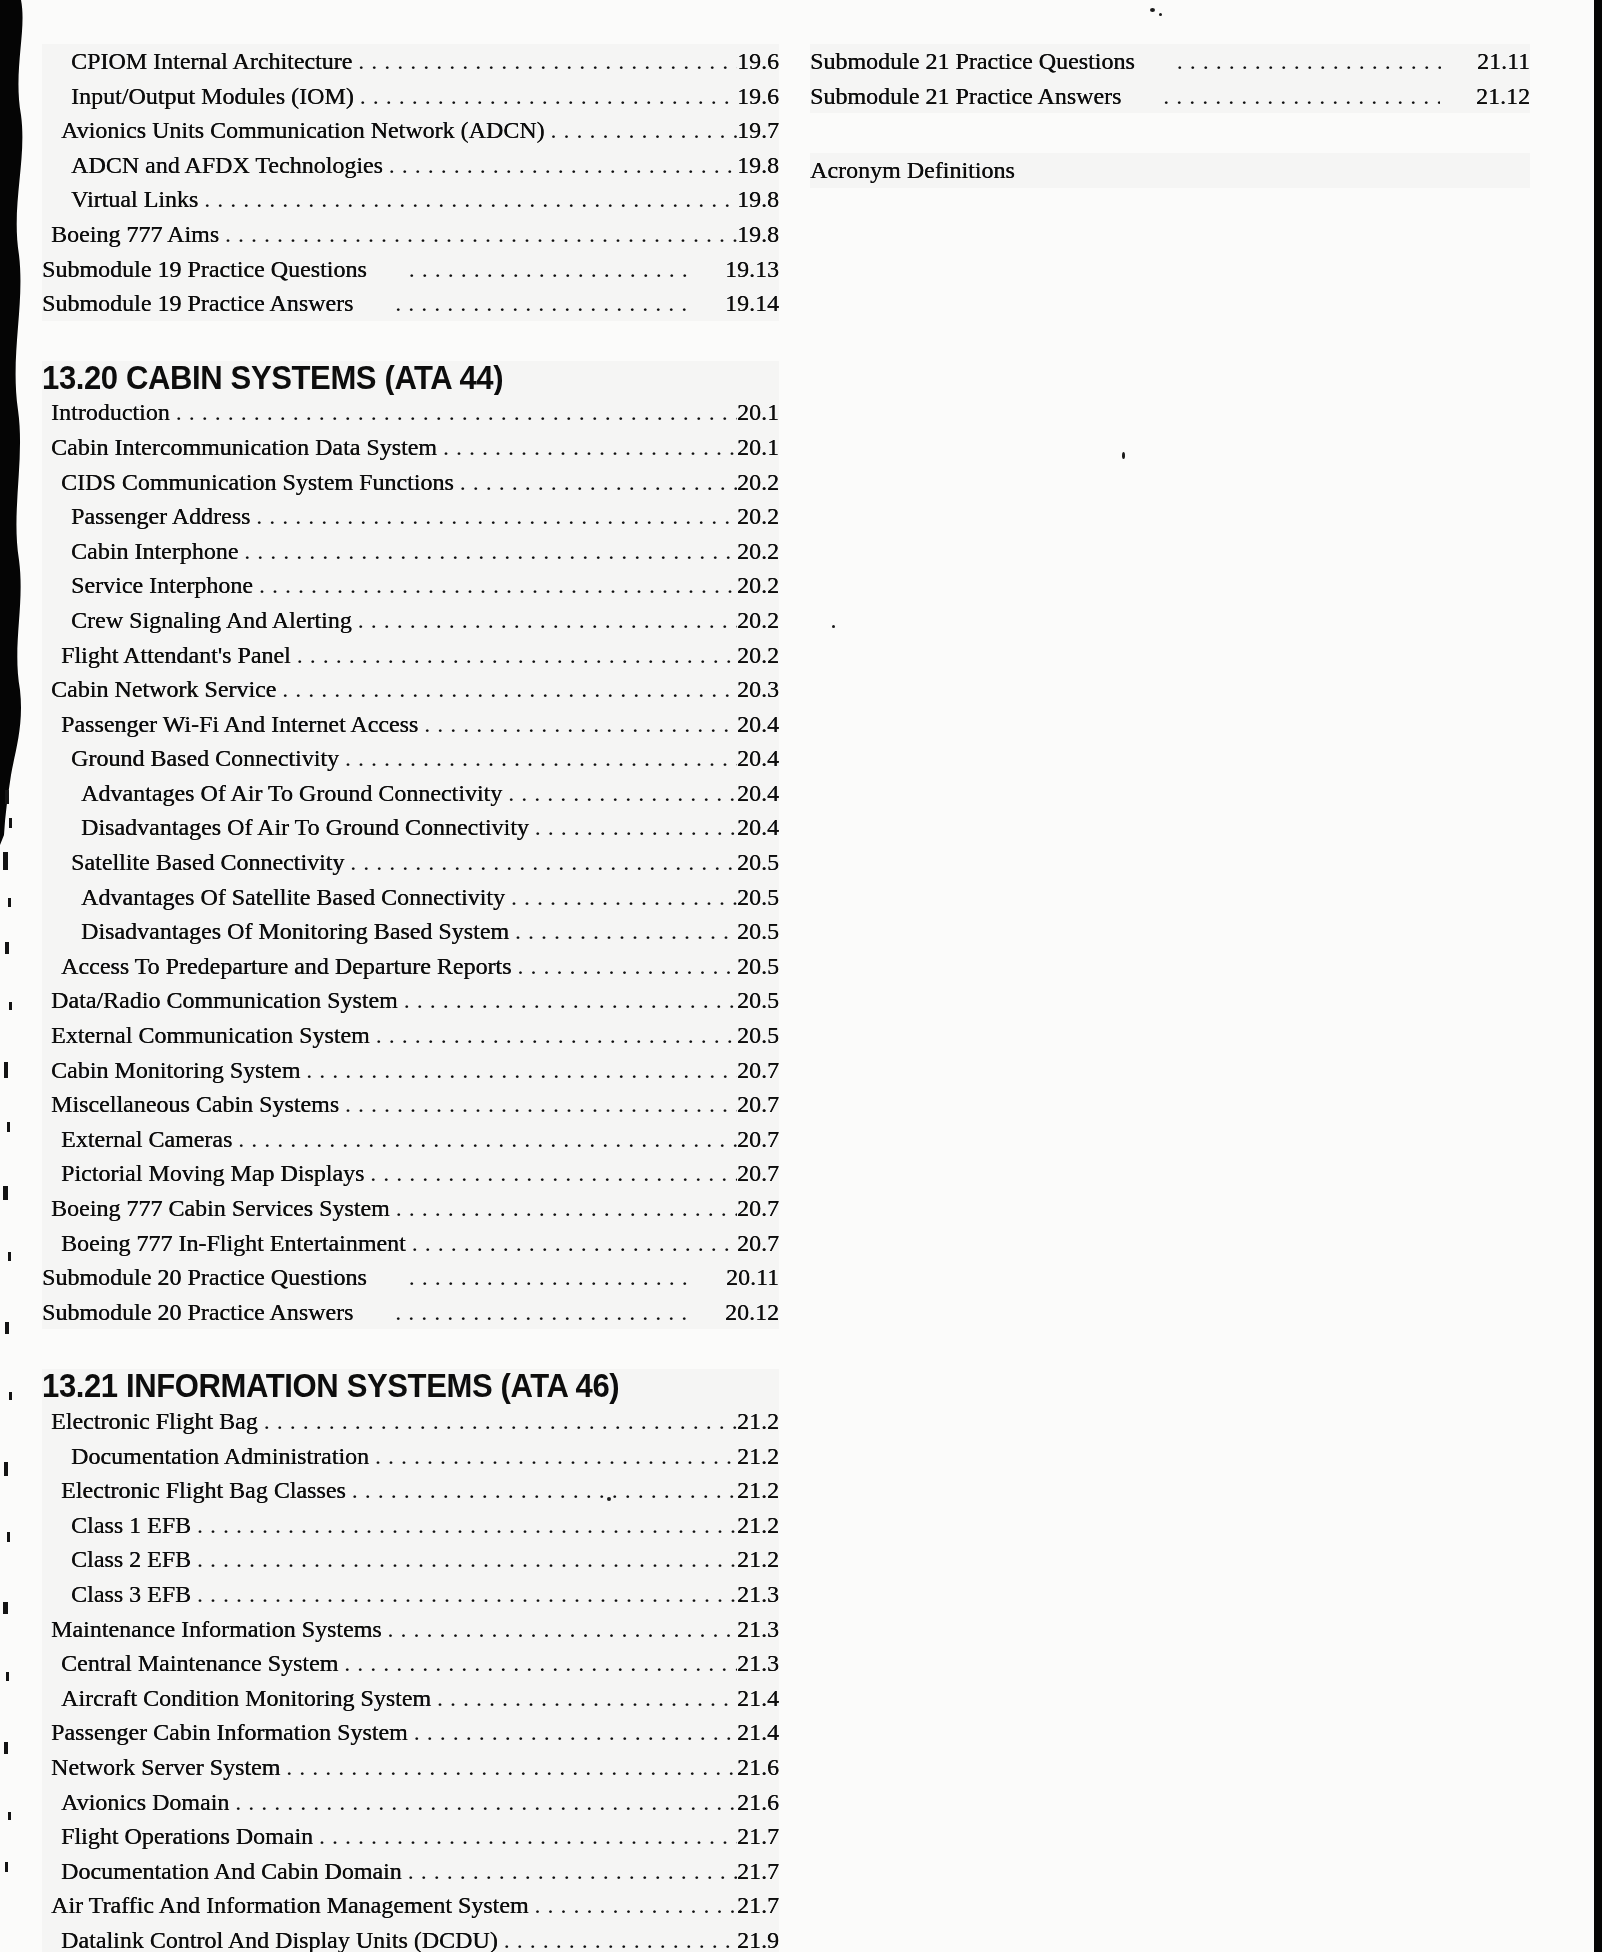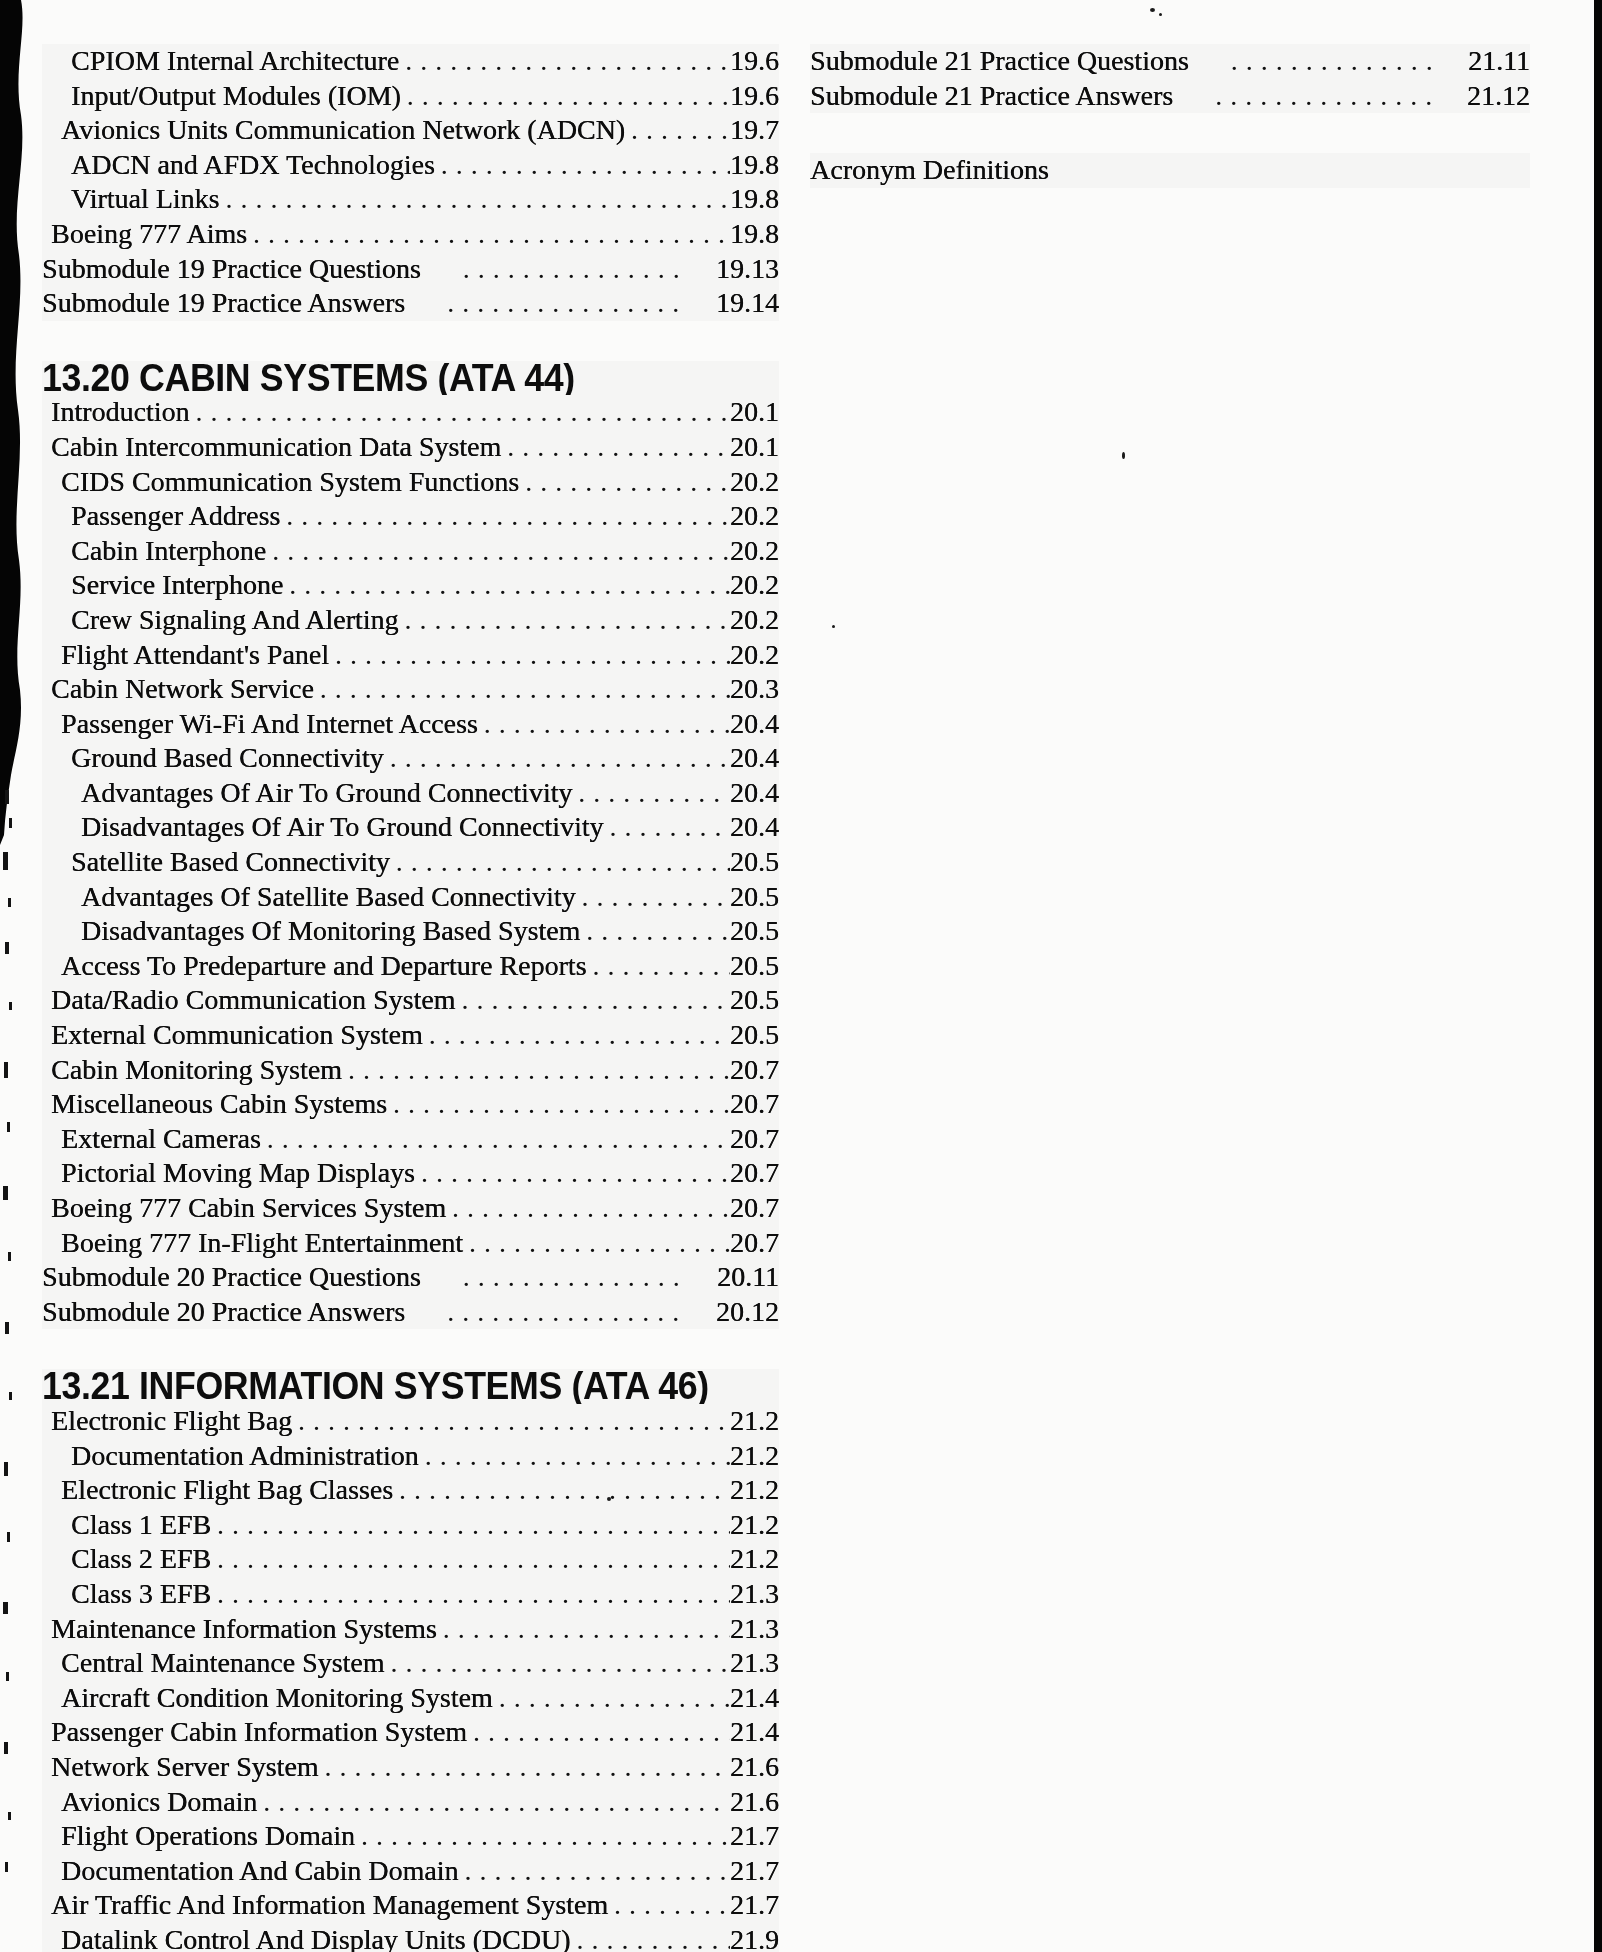--- a/index.html
+++ b/index.html
@@ -24,34 +24,34 @@
   .col-right{left:810px;width:720px;}
 
   
   .row{
     display:flex;align-items:baseline;
     height:34.6px;line-height:34.6px;
     white-space:nowrap;overflow:hidden;
     background:rgba(110,110,110,0.045);
   }
   .gap-before{margin-top:40px;flex-direction:column;}
-  .entry{font-size:28px;}
+  .entry{font-size:24px;}
   .entry .title{white-space:nowrap;text-shadow:0.35px 0 0 currentColor;}
   .entry .dots{
     flex:1;overflow:hidden;white-space:nowrap;
     padding:0 4px 0 6px;letter-spacing:0.5px;color:#101010;
   }
   .entry .dots::after{
     content:". . . . . . . . . . . . . . . . . . . . . . . . . . . . . . . . . . . . . . . . . . . . . . . . . . . . . . . . . . . . . . . . . . . . . .";
   }
   .entry .pg{white-space:nowrap;text-shadow:0.35px 0 0 currentColor;}
 
   .heading{
     font-family:"Liberation Sans","DejaVu Sans",sans-serif;
-    font-weight:bold;font-size:38px;
+    font-weight:bold;font-size:33px;
   }
   .heading .title{
     display:inline-block;transform:scaleX(0.94);transform-origin:0 70%;
     letter-spacing:-0.4px;white-space:nowrap;
   }
   .heading .dots{
     flex:1;overflow:hidden;white-space:nowrap;
     padding:0 2px 0 4px;letter-spacing:2.2px;font-size:23px;
   }
   .heading .dots::after{

